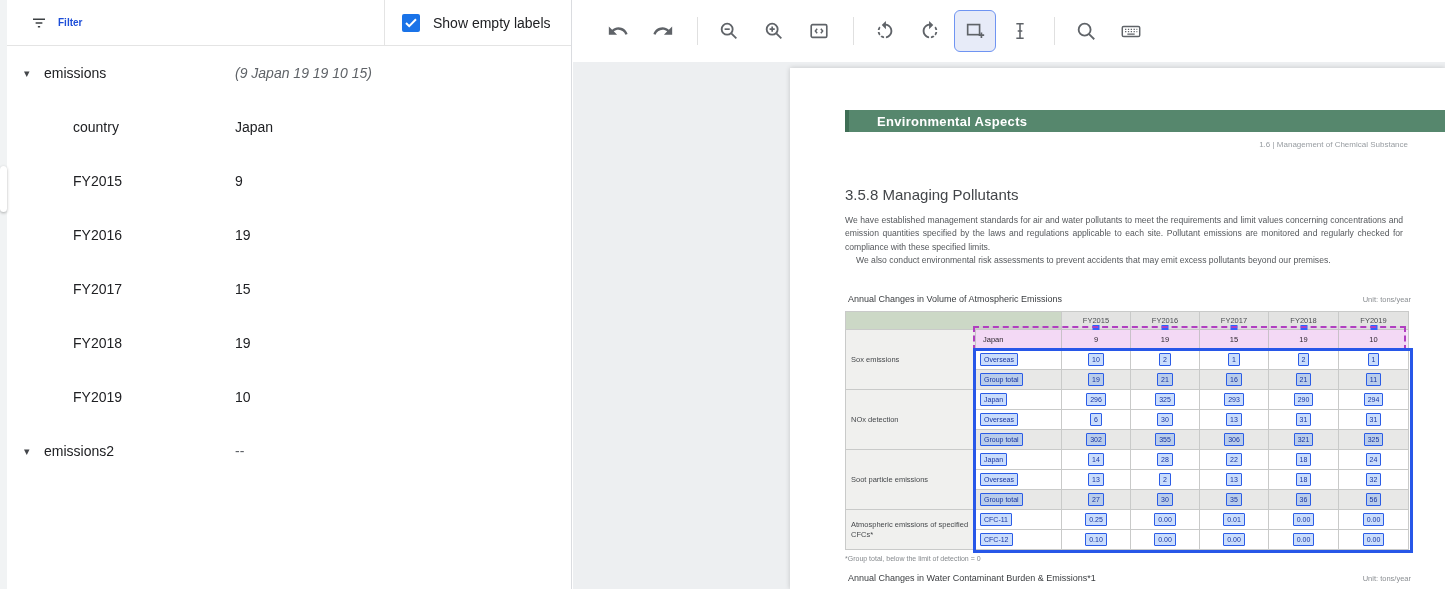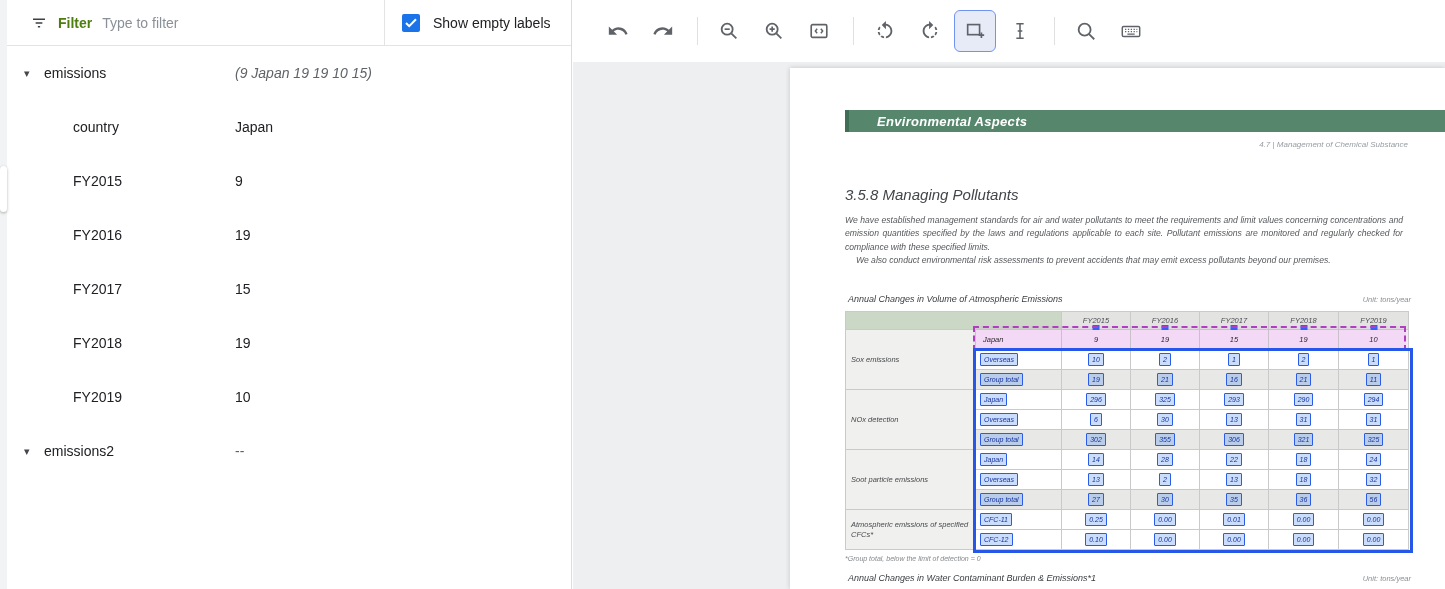--- a/index.html
+++ b/index.html
@@ -12,21 +12,21 @@
   .left-panel { position:absolute; left:0; top:0; width:572px; height:589px; background:#fff; border-right:1px solid #dadce0; }
   .left-rail { position:absolute; left:0; top:0; width:7px; height:589px; background:#f1f3f4; z-index:9; }
   .rail-thumb { position:absolute; left:0; top:166px; width:7px; height:46px; background:#fff; border-radius:4px; box-shadow:0 1px 3px rgba(0,0,0,.3); }
 
   .panel-header { height:60px; border-bottom:1px solid #e4e4e4; display:flex; align-items:center; padding-left:30px; gap:22px; }
   .back-btn { width:26px; height:26px; display:flex; align-items:center; justify-content:center; cursor:pointer; }
   .panel-title { font-size:20px; color:#202124; }
 
   .filter-bar { height:46px; border-bottom:1px solid #e4e4e4; display:flex; align-items:stretch; }
   .filter-left { flex:0 0 385px; display:flex; align-items:center; padding-left:30px; gap:10px; border-right:1px solid #e4e4e4; }
-  .filter-label { font-size:14px; font-weight:bold; color:#4d7c0f; }
+  .filter-label { font-size:10px; font-weight:bold; color:#1d4ed8; }
   .filter-input { border:none; outline:none; font-size:14px; color:#202124; width:230px; font-family:"Liberation Sans",sans-serif; }
   .filter-input::placeholder { color:#8a9097; }
   .toggle-area { display:flex; align-items:center; gap:13px; padding-left:17px; }
   .checkbox { width:18px; height:18px; background:#1a73e8; border-radius:2px; display:flex; align-items:center; justify-content:center; }
   .toggle-label { font-size:14px; color:#202124; }
 
   .labels-list { height:437px; overflow:hidden; }
   .lrow { height:54px; display:flex; align-items:center; cursor:pointer; }
   .lrow.parent { padding-left:24px; }
   .lrow.child { padding-left:73px; }
@@ -38,21 +38,21 @@
   .muted-dash { font-style:normal; color:#5f6368; }
 
   
   .toolbar { position:absolute; left:573px; top:0; width:872px; height:62px; background:#fff; display:flex; align-items:center; padding-left:24px; }
   .tbtn { width:42px; height:42px; margin-right:3px; display:flex; align-items:center; justify-content:center; border-radius:6px; cursor:pointer; }
   .tbtn.active { background:#e7ebf8; border:1.5px solid #6f94f2; }
   .tsep { width:1px; height:28px; background:#e0e0e0; margin:0 10px; }
 
   
   .doc-area { position:absolute; left:573px; top:62px; width:872px; height:527px; background:#edeff1; }
-  .page { position:absolute; left:217px; top:6px; width:655px; height:521px; background:#fff; box-shadow:0 0 5px rgba(0,0,0,.18);font-style:italic; }
+  .page { position:absolute; left:217px; top:6px; width:655px; height:521px; background:#fff; box-shadow:0 0 5px rgba(0,0,0,.18); }
 
   .band { position:absolute; left:55px; right:0; top:42px; height:22px; background:#56876d; border-left:4px solid #3f6e55; color:#fff; font-weight:bold; font-size:13px; display:flex; align-items:center; padding-left:28px; letter-spacing:.3px; }
   .breadcrumb { position:absolute; top:72px; right:37px; font-size:8px; color:#979ca1; }
   .doc-heading { position:absolute; left:55px; top:118px; font-size:15px; color:#424549; }
   .doc-paras { position:absolute; left:55px; top:146px; width:558px; font-size:8.6px; line-height:1.55; color:#55585c; text-align:justify; }
   .doc-paras p.indent { text-indent:11px; }
   .tbl-title-row { position:absolute; left:58px; width:563px; display:flex; justify-content:space-between; align-items:flex-end; }
   .row1 { top:226px; } .row2 { top:505px; }
   .tbl-title { font-size:9px; color:#3a3d40; }
   .unit { font-size:7.5px; color:#8b8f93; }
@@ -84,21 +84,20 @@
 <div class="app">
 
   <aside class="left-panel">
 
     <div class="filter-bar">
       <div class="filter-left">
         <svg width="18" height="18" viewBox="0 0 24 24">
             <path d="M4 7h16M7.5 12h9M10.5 17h3" stroke="#3c4043" stroke-width="2" fill="none"></path>
           </svg>
         <span class="filter-label">Filter</span>
-        <input class="filter-input" type="text" placeholder="Type to filter" style="">
       </div>
       <div class="toggle-area">
         <span class="checkbox">
           <svg width="12" height="10" viewBox="0 0 12 10">
               <path d="M1 5l3.2 3.2L11 1.2" stroke="#fff" stroke-width="2" fill="none"></path>
             </svg>
         </span>
         <span class="toggle-label">Show empty labels</span>
       </div>
     </div>
@@ -213,21 +212,21 @@
         </svg>
       </span>
   </div>
 
   <div class="doc-area">
     <div class="page">
 
       <div class="band">
         <span>Environmental Aspects</span>
       </div>
-      <div class="breadcrumb">4.7  |  Management of Chemical Substance</div>
+      <div class="breadcrumb">1.6  |  Management of Chemical Substance</div>
 
       <div class="doc-heading">3.5.8 Managing Pollutants</div>
 
       <div class="doc-paras">
         <p>We have established management standards for air and water pollutants to meet the requirements and limit values concerning concentrations and emission quantities specified by the laws and regulations applicable to each site. Pollutant emissions are monitored and regularly checked for compliance with these specified limits.</p>
         <p class="indent">We also conduct environmental risk assessments to prevent accidents that may emit excess pollutants beyond our premises.</p>
       </div>
 
       <div class="tbl-title-row row1">
         <span class="tbl-title">Annual Changes in Volume of Atmospheric Emissions</span>

